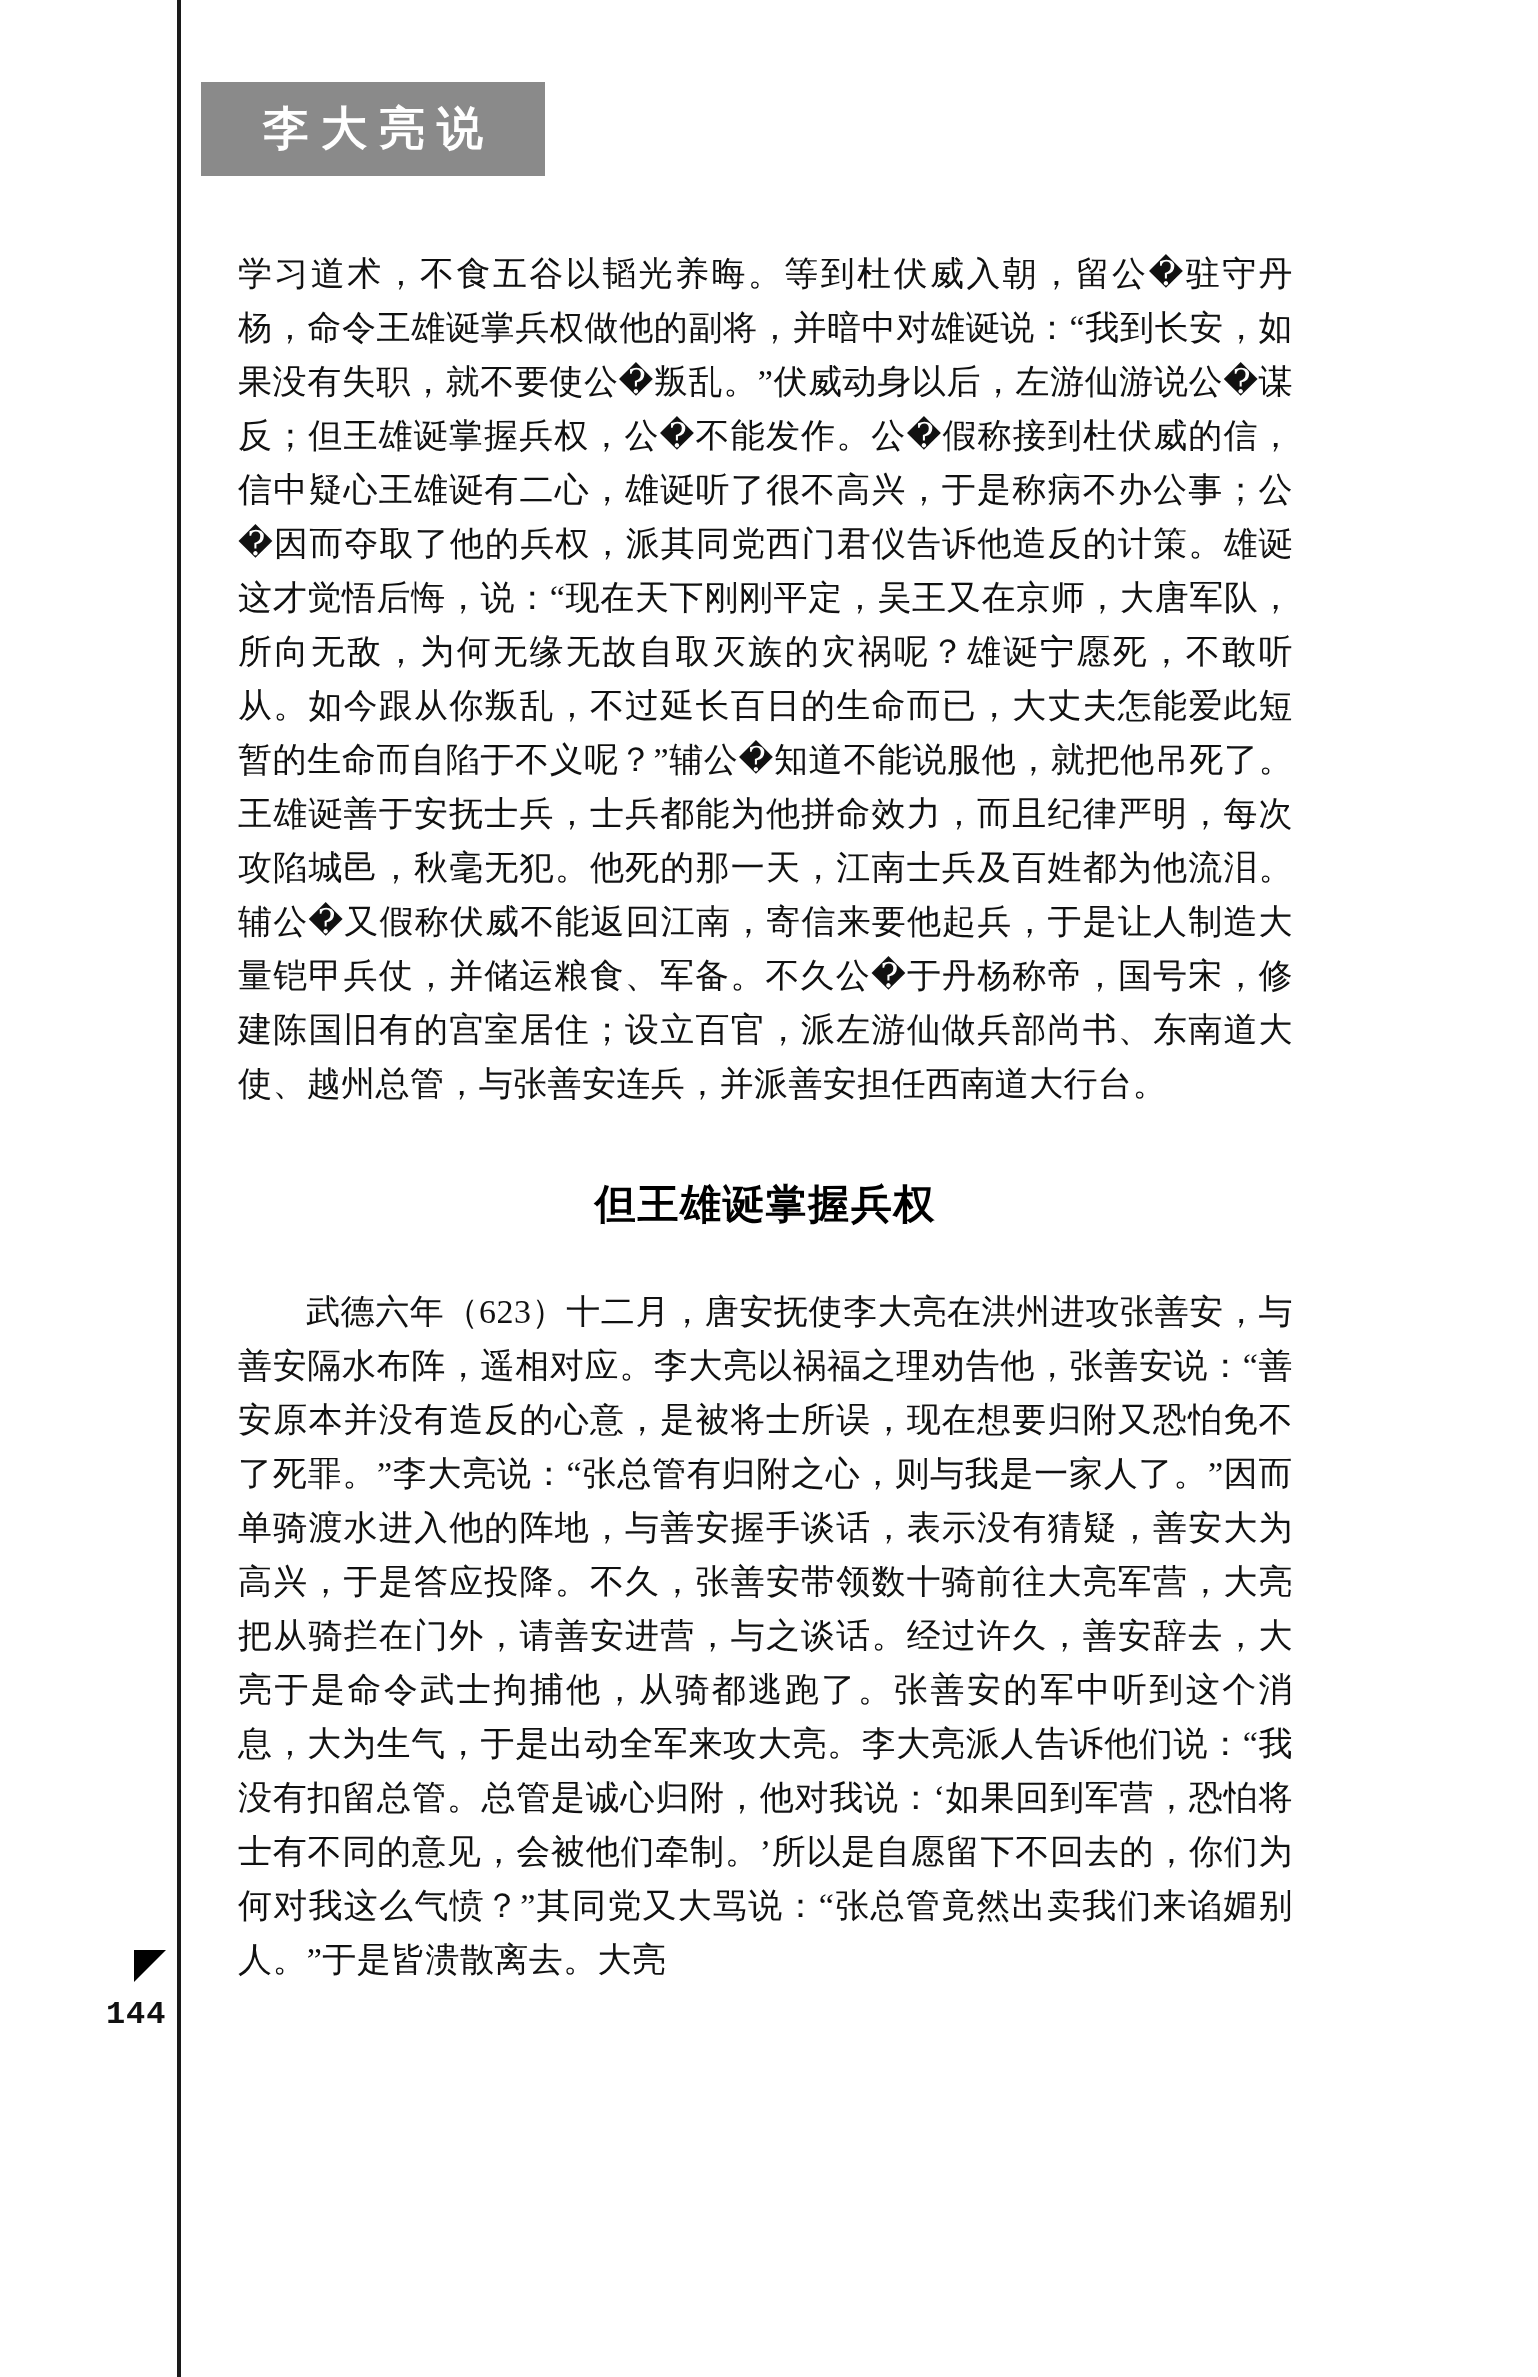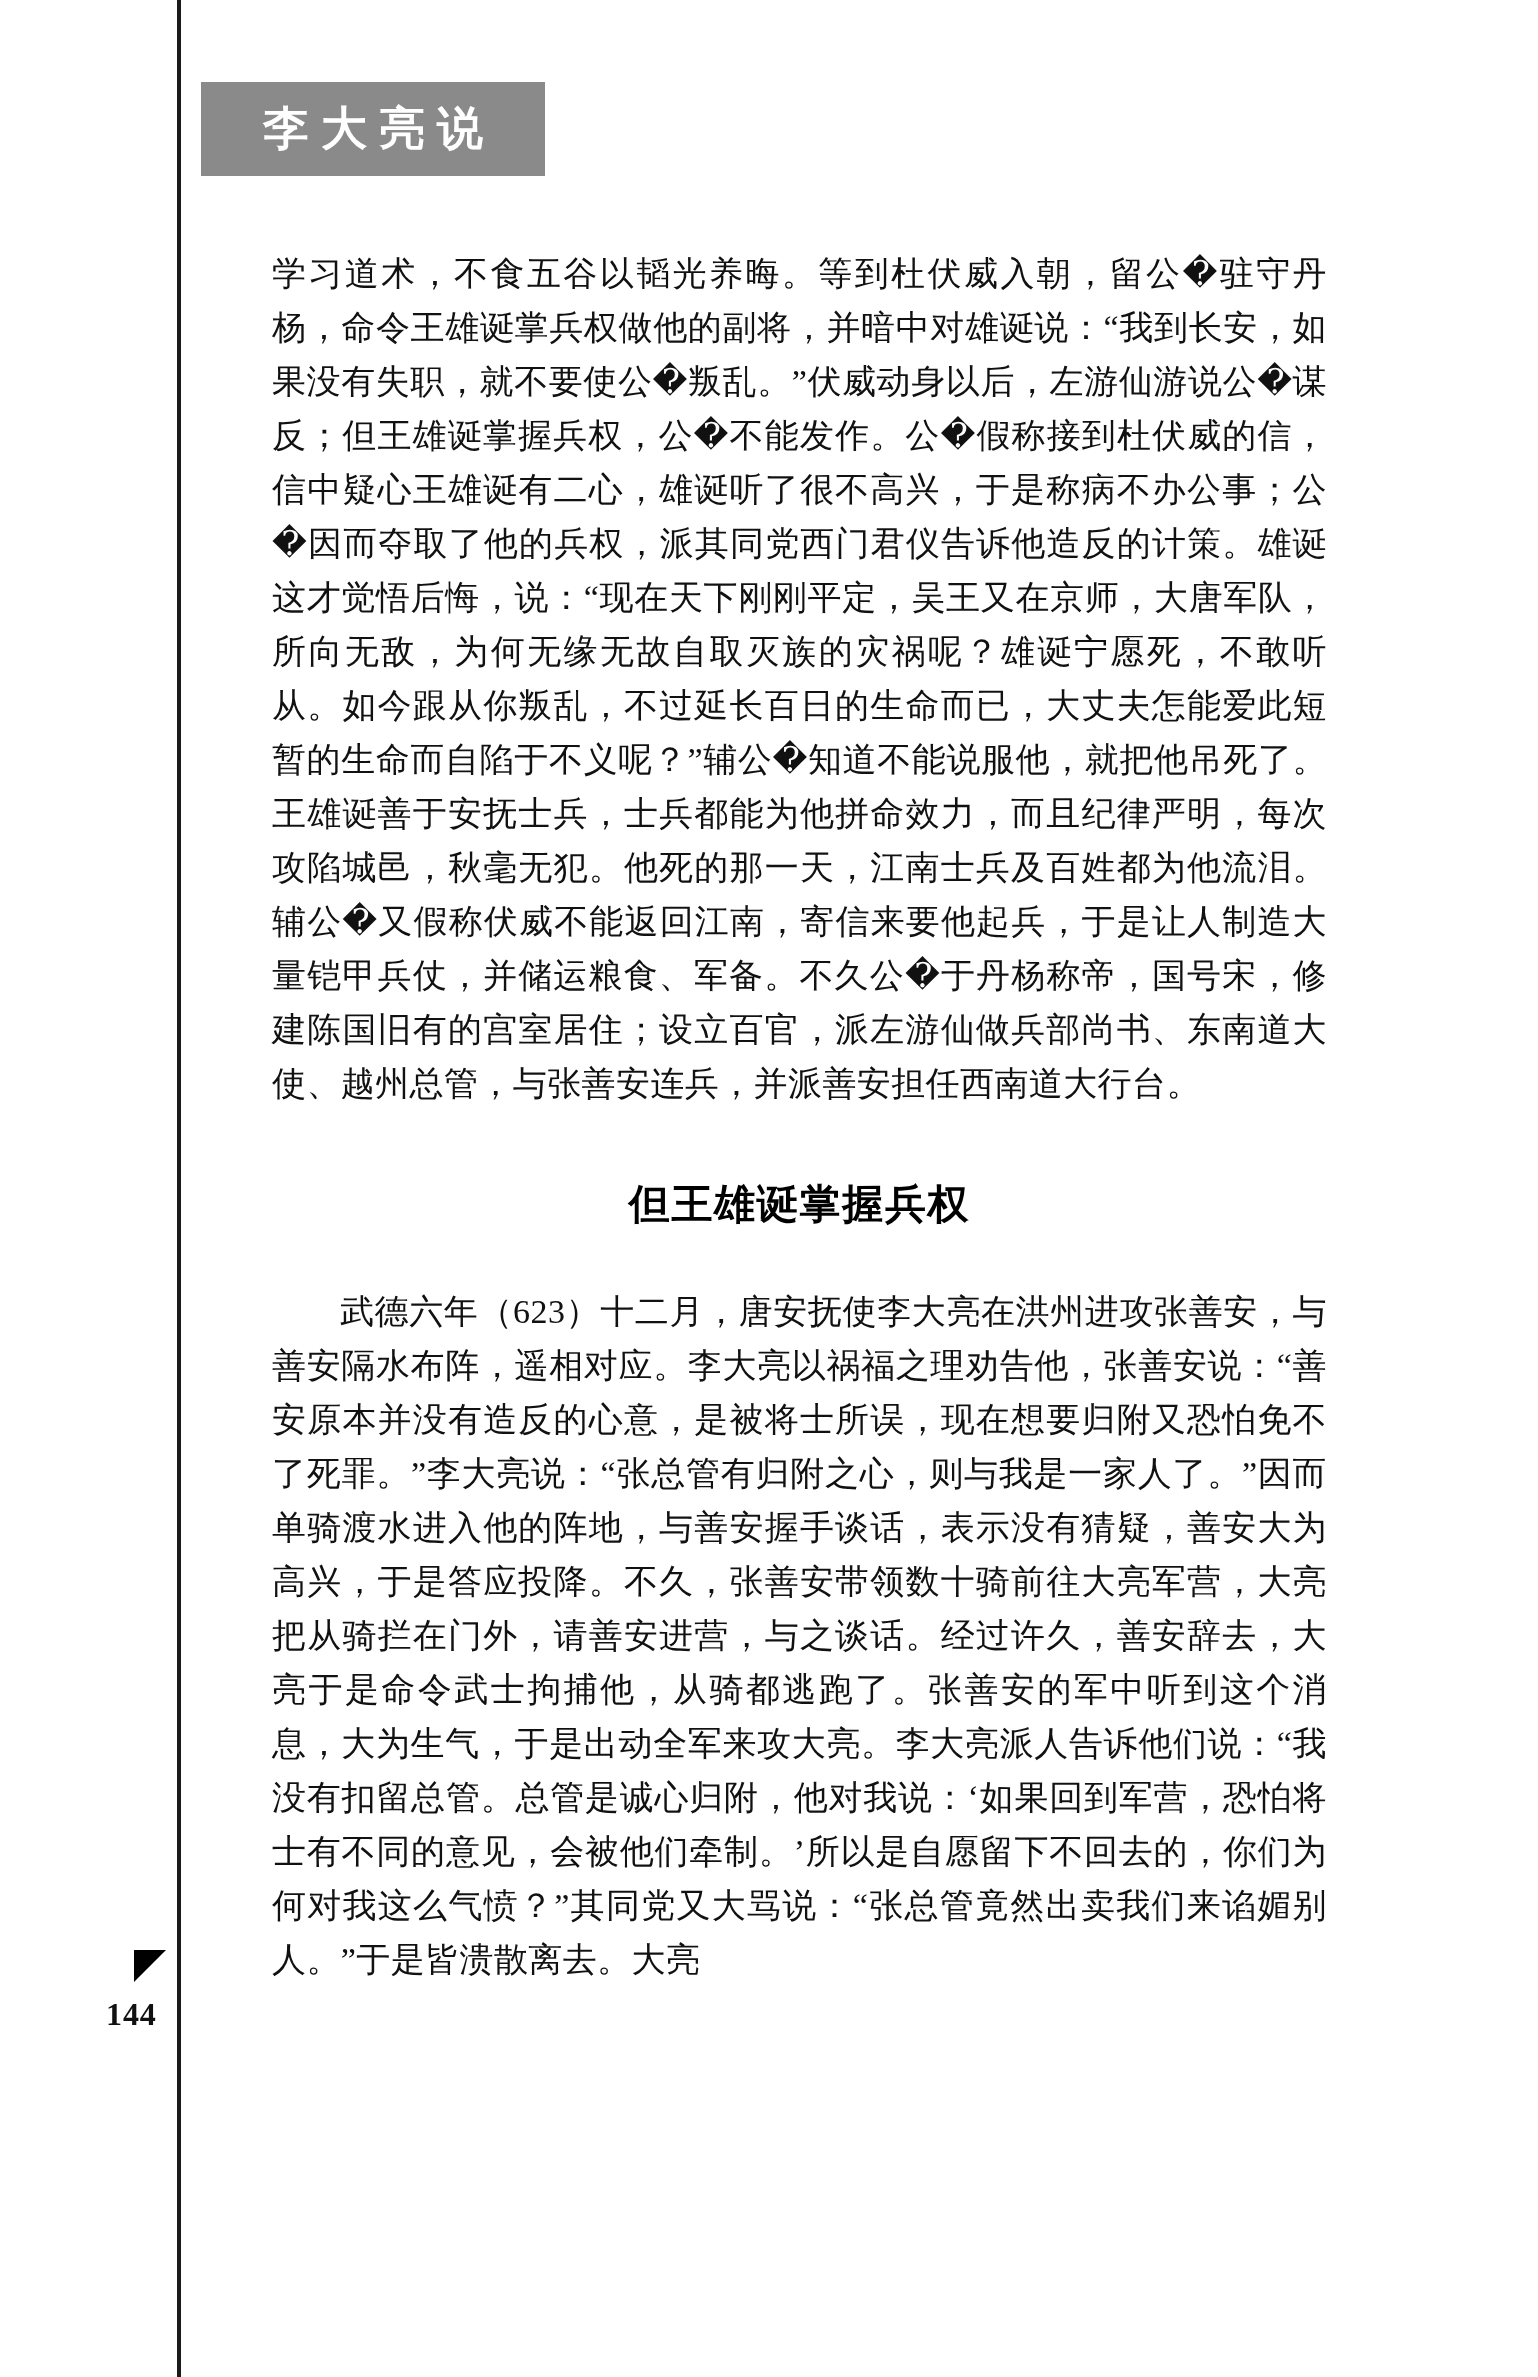--- a/index.html
+++ b/index.html
@@ -44,21 +44,20 @@
     width: 4.3px;
     height: 2377px;
     background: #1a1a1a;
   }
   
   .content {
     position: absolute;
     left: 238px;
     top: 247px;
     width: 1055px;
-    margin-left: 34px;
   }
   p.body {
     margin: 0;
     font-size: 34px;
     line-height: 54px;
     color: #111111;
     text-align: justify;
     text-justify: inter-ideograph;
     letter-spacing: 0.4px;
   }
@@ -85,21 +84,21 @@
     top: 1950px;
     width: 0;
     height: 0;
     border-left: 32px solid #000000;
     border-bottom: 32px solid transparent;
   }
   .page-number {
     position: absolute;
     left: 106px;
     top: 1996px;
-    font-family: Liberation Serif, serif;
+    font-family: Liberation Mono, monospace;
     font-size: 32px;
     font-weight: bold;
     color: #111111;
     letter-spacing: 0.9px;
   }
 </style>
 </head>
 <body>
 
 <div class="page">

